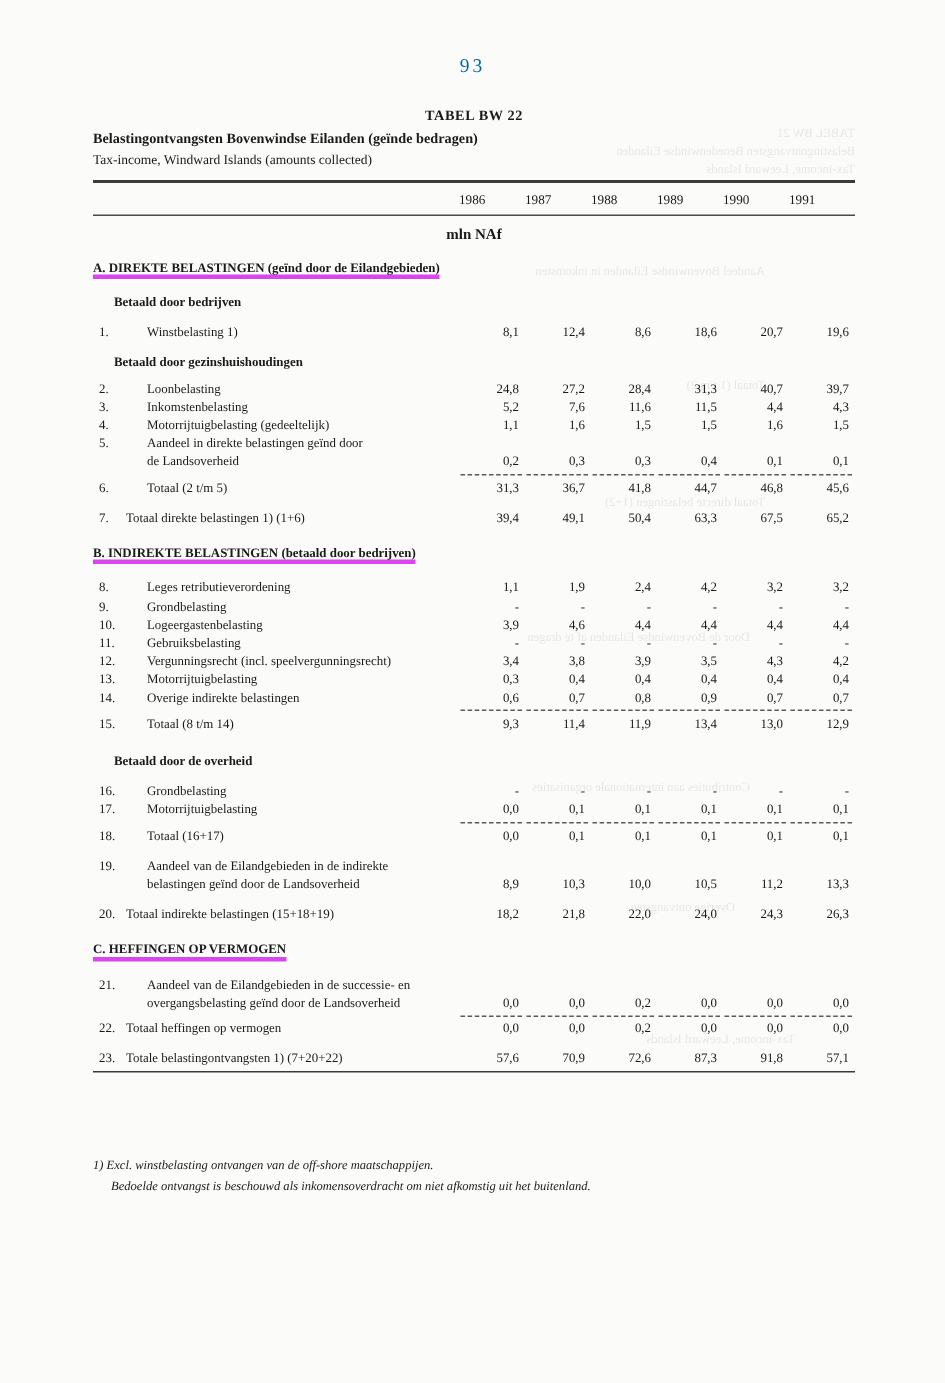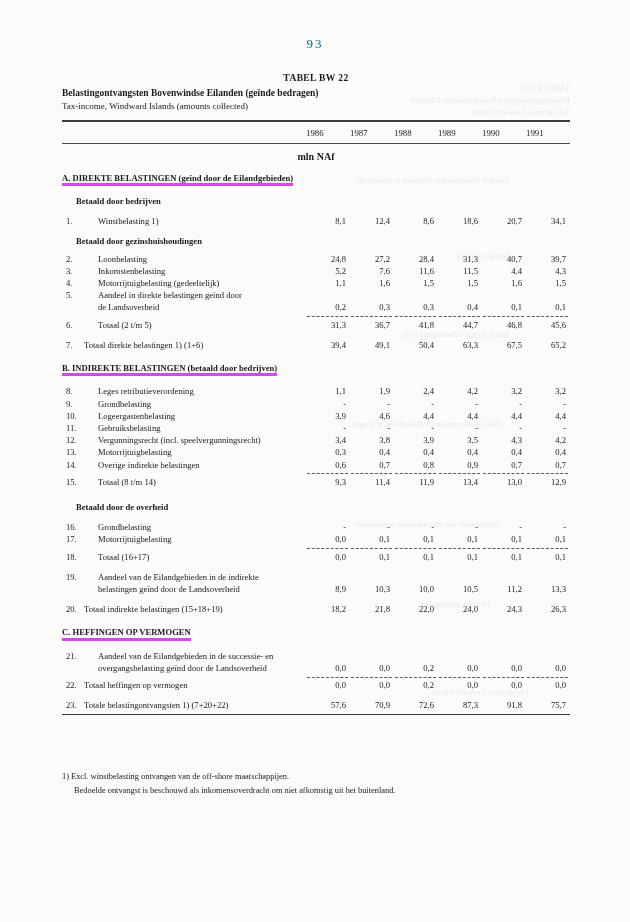--- a/index.html
+++ b/index.html
@@ -136,20 +136,21 @@
     border-top: 1px dashed #5a5a5a;
     margin: 2px 2px 1px 1px;
   }
   .footnotes {
     position: absolute;
     left: 62px;
     top: 770px;
     width: 500px;
     font-size: 8.4px;
     line-height: 1.65;
+    font-style: italic;
   }
   .footnotes .fn2 { padding-left: 12px; }
 
   
   .bleed {
     position: absolute;
     inset: 0;
     pointer-events: none;
     opacity: 0.085;
     transform: scaleX(-1);
@@ -240,21 +241,21 @@
           </tr>
 
       <tr>
         <td class="idx">1.</td>
         <td class="lbl indent">Winstbelasting 1)</td>
         <td class="num">8,1</td>
         <td class="num">12,4</td>
         <td class="num">8,6</td>
         <td class="num">18,6</td>
         <td class="num">20,7</td>
-        <td class="num">34,1</td>
+        <td class="num">19,6</td>
       </tr>
       <tr class="spacer">
             <td colspan="8"></td>
           </tr>
 
       <tr class="bold-sub">
         <td class="lbl" colspan="8">Betaald door gezinshuishoudingen</td>
       </tr>
       <tr class="spacer-sm">
             <td colspan="8"></td>
@@ -630,21 +631,21 @@
           </tr>
 
       <tr>
         <td class="idx">23.</td>
         <td class="lbl">Totale belastingontvangsten 1) (7+20+22)</td>
         <td class="num">57,6</td>
         <td class="num">70,9</td>
         <td class="num">72,6</td>
         <td class="num">87,3</td>
         <td class="num">91,8</td>
-        <td class="num">75,7</td>
+        <td class="num">57,1</td>
       </tr>
 
       <tr class="spacer-xs">
             <td colspan="8"></td>
           </tr>
       <tr class="rule-bottom">
             <td colspan="8"></td>
           </tr>
     </tbody>
       </table>

